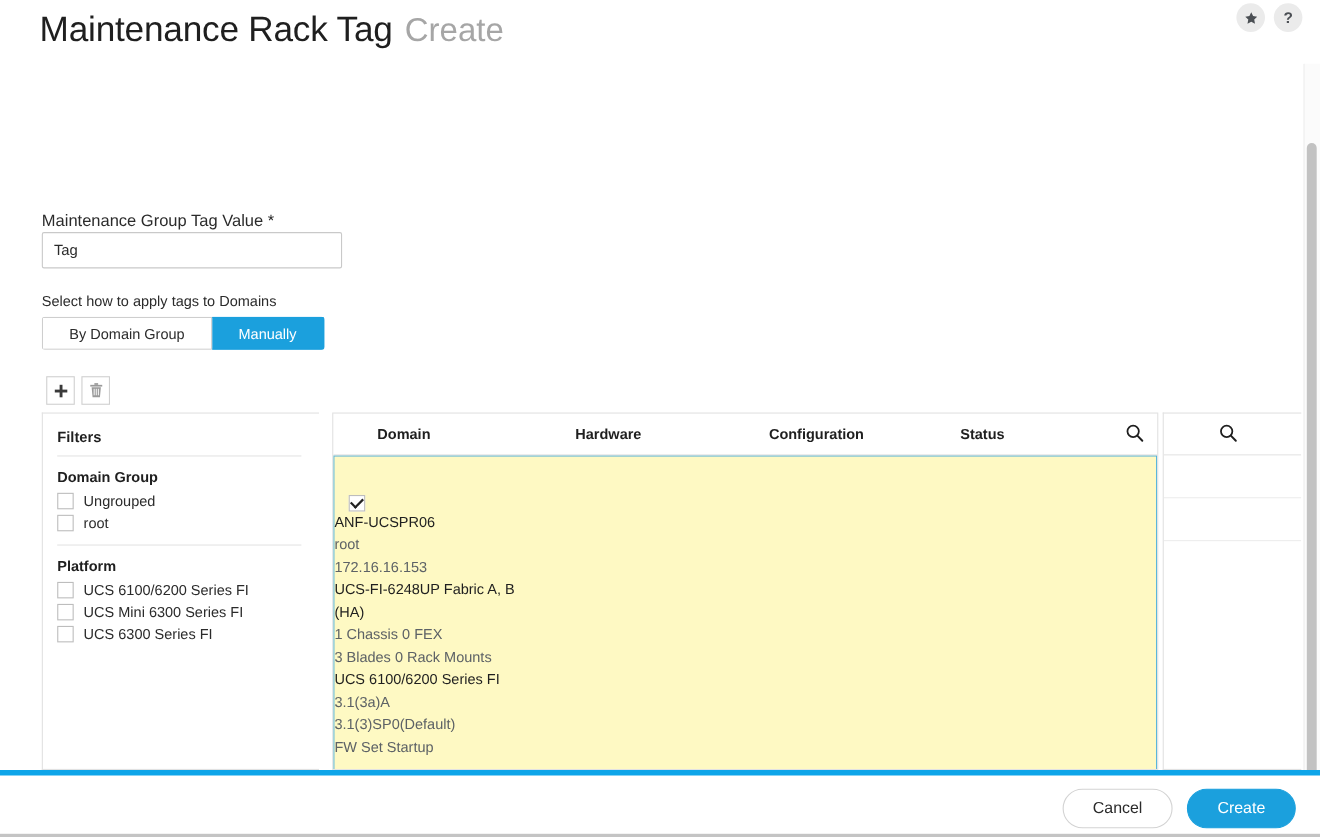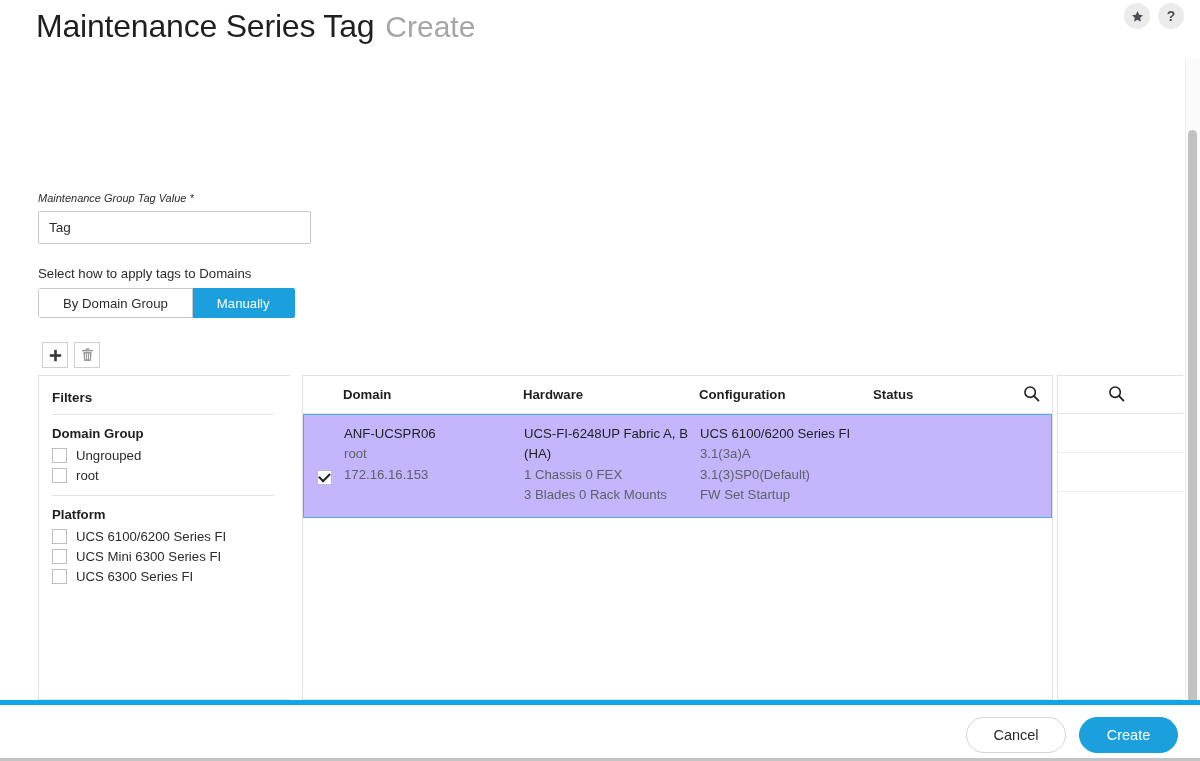--- a/index.html
+++ b/index.html
@@ -55,21 +55,21 @@
     border-radius: 4px;
     padding: 20px 22px;
     color: #2e5974;
     font-size: 13.2px;
     line-height: 1.55;
   }
 
   
   .field-label {
     position: absolute; left: 38px; top: 192px;
-    font-size: 11px; color: #2b2b2b; font-style: italic;
+    font-size: 15px; color: #2b2b2b;
   }
   .req { color: #2b2b2b; }
   .tag-input {
     position: absolute; left: 38px; top: 211px;
     width: 273px; height: 33px;
     border: 1px solid #c9c9c9;
     border-radius: 2px;
     background: #fff;
     font-size: 13.5px;
     color: #2b2b2b;
@@ -191,22 +191,23 @@
   }
   .search-icon-btn svg { display: block; }
 
   .trow {
     display: flex;
     border: 1px solid transparent;
     padding: 9px 0 11px 0;
     min-height: 86px;
   }
   .trow.selected {
-    background: #c4b5fd;
+    background: #fef9c3;
     border-color: #4aaede;
+    flex-direction: column;
   }
   .cell {
     font-size: 13.2px;
     line-height: 1.55;
   }
   .cell .primary { color: #1f1f1f; }
   .cell .secondary { color: #5d6266; }
   .cell-check {
     display: flex; align-items: center; justify-content: center;
     padding-top: 26px;
@@ -288,21 +289,21 @@
       <svg width="13" height="13" viewBox="0 0 24 24" fill="#4b4f54" aria-hidden="true">
         <polygon points="12,2 15.1,8.6 22,9.5 17,14.4 18.3,21.5 12,18.1 5.7,21.5 7,14.4 2,9.5 8.9,8.6"></polygon>
       </svg>
     </div>
     <div class="circle-btn">
       <span class="q">?</span>
     </div>
   </div>
 
   <div class="title-row">
-    <span class="title-main">Maintenance Series Tag</span>
+    <span class="title-main">Maintenance Rack Tag</span>
     <span class="title-sub">Create</span>
   </div>
 
 
   <div class="field-label">
     <span>Maintenance Group Tag Value</span>
     <span class="req">*</span>
   </div>
   <input class="tag-input" type="text" value="Tag" style="">
 

